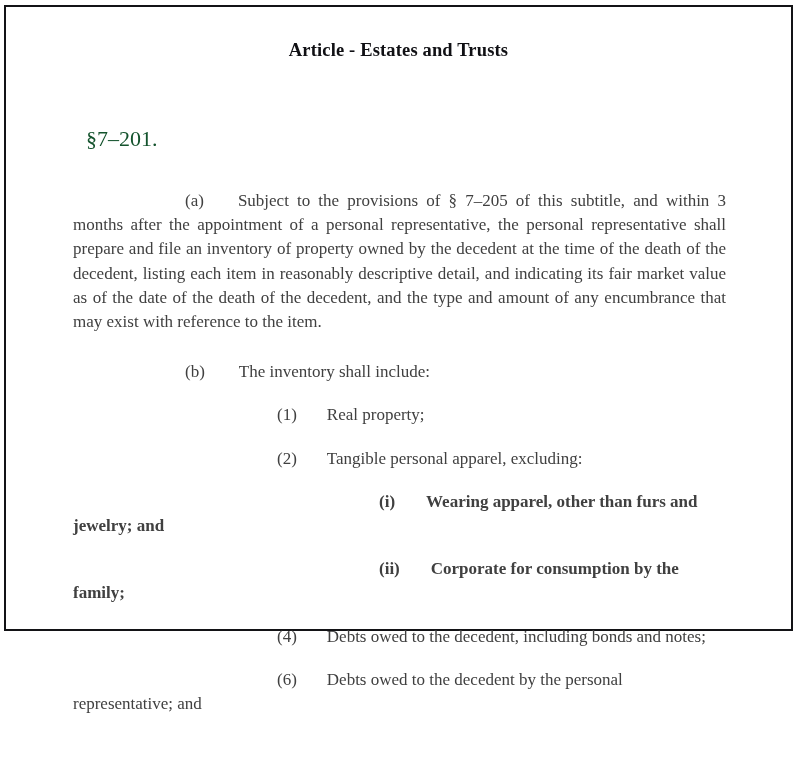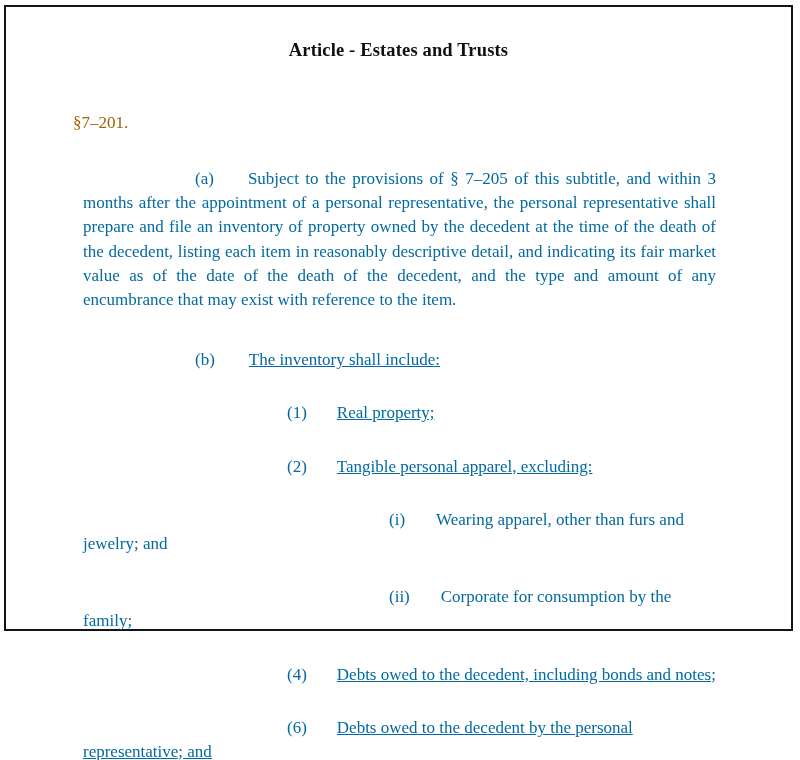--- a/index.html
+++ b/index.html
@@ -36,41 +36,41 @@
   .doc-title {
     text-align: center;
     font-weight: bold;
     font-size: 18.5px;
     letter-spacing: 0.15px;
     margin: 0;
     padding-top: 33px;
     color: #101014;
   }
   .section-number {
-    margin: 0;
+    margin: 13px;
     padding-top: 52px;
     padding-left: 67px;
-    font-size: 17px;
-    color: #a16207;
+    font-size: 22px;
+    color: #14532d;
   }
   
   .blk {
     font-size: 17px;
     line-height: 24.2px;
-    margin: 10px;
+    margin: 0;
     padding-left: 67px;
     padding-right: 65px;
     text-align: justify;
     text-justify: inter-word;
-    color: #0369a1;
+    color: #404040;
   }
   .blk.lvl-a  { text-indent: 56px; padding-top: 24px; }
-  .blk.lvl-b  { text-indent: 56px; padding-top: 26px; text-decoration: underline; }
-  .blk.lvl-1  { text-indent: 102px; padding-top: 19px; text-decoration: underline; }
-  .blk.lvl-i  { text-indent: 153px; padding-top: 19px; }
+  .blk.lvl-b  { text-indent: 56px; padding-top: 26px; }
+  .blk.lvl-1  { text-indent: 102px; padding-top: 19px; }
+  .blk.lvl-i  { text-indent: 153px; padding-top: 19px; font-weight: bold; }
   .blk.nojust { text-align: left; }
   
   .mk { display: inline-block; }
   .gap-a { display: inline-block; width: 34px; }
   .gap-n { display: inline-block; width: 30px; }
   .gap-r { display: inline-block; width: 31px; }
 </style>
 </head>
 <body>
 

